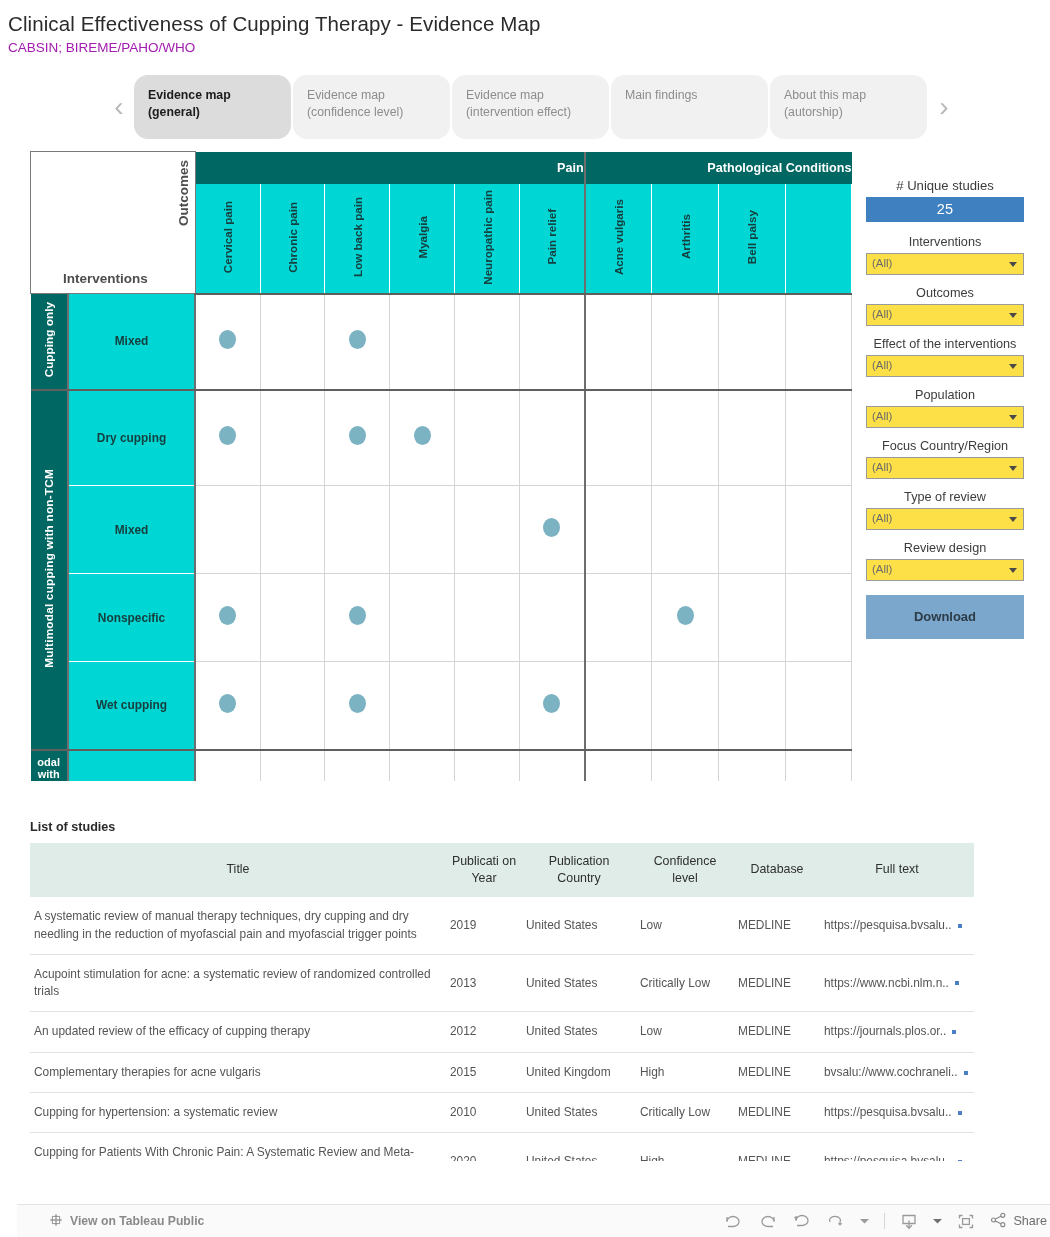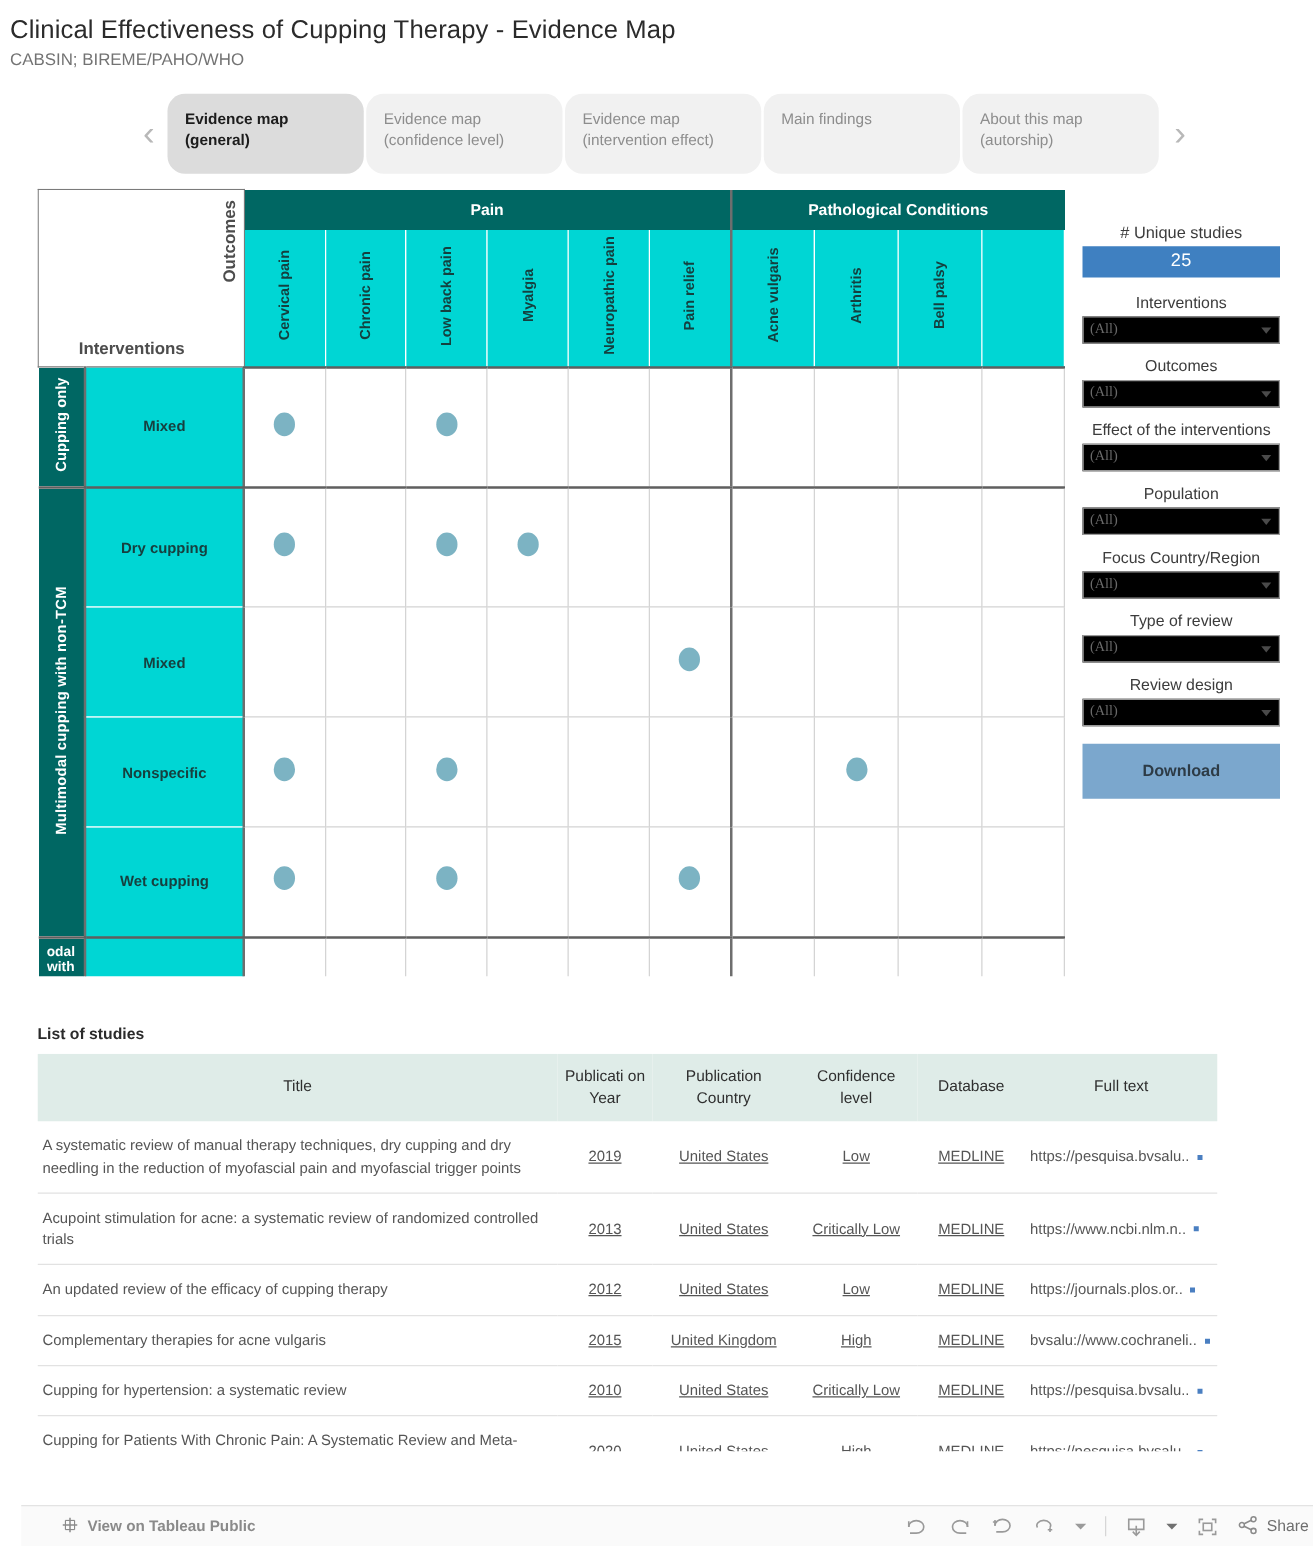--- a/index.html
+++ b/index.html
@@ -7,21 +7,21 @@
     width: 1050px; height: 1237px;
     background: #ffffff;
     font-family: "Liberation Sans", sans-serif;
     color: #333333;
     overflow: hidden;
   }
 
   
   #header { padding: 12px 0 0 8px; }
   #page-title { font-size: 20.5px; font-weight: 400; color: #2b2b2b; letter-spacing: .1px; }
-  #page-subtitle { font-size: 13.5px; font-weight: 400; color: #737373; margin-top: 4px; }
+  #page-subtitle { font-size: 13.5px; font-weight: 400; color: #a21caf; margin-top: 4px; }
 
   
   #tabstrip {
     display: flex; align-items: stretch;
     margin: 20px 0 0 104px; height: 64px;
   }
   .tab-arrow {
     width: 30px; display: flex; align-items: center; justify-content: center;
     color: #b8b8b8; font-size: 28px; font-weight: 300; line-height: 1;
     user-select: none;
@@ -46,21 +46,21 @@
     writing-mode: vertical-rl; transform: rotate(180deg);
     font-size: 13.5px; color: #4d4d4d;
   }
   .corner-interventions {
     position: absolute; left: 32px; bottom: 7px;
     font-size: 13.5px; color: #4d4d4d;
   }
 
   .grp-hdr {
     background: #006763; color: #ffffff; font-weight: 700; font-size: 12.6px;
-    height: 32px; text-align: center; padding-left: 5px; vertical-align: middle;
+    height: 32px; text-align: right; padding-left: 5px; vertical-align: middle;
     white-space: nowrap;
   }
   .grp-hdr.with-left-sep { border-left: 2px solid #6e6e6e; }
 
   .col-hdr {
     background: #00d6d4; color: #14403f; font-weight: 700; font-size: 11.6px;
     height: 110px; vertical-align: middle; text-align: center;
     border-right: 1px solid #ffffff; border-bottom: 2px solid #5f5f5f;
   }
   .col-hdr.sep { border-left: 2px solid #6e6e6e; }
@@ -97,22 +97,22 @@
   
   #filters { position: absolute; left: 866px; top: 178px; width: 158px; }
   .filter-title { text-align: center; font-size: 12.7px; color: #3c3c3c; margin-bottom: 4px; }
   .filter-title.big { font-size: 13.1px; }
   .kpi-box {
     background: #3f80c1; color: #ffffff; text-align: center;
     font-size: 14.5px; padding: 4px 0 5px; margin-bottom: 13px; letter-spacing: .3px;
   }
   .filter-block { margin-bottom: 11px; }
   .filter-select {
-    position: relative; border: 1px solid #9a9a9a; background: #000000;
-    height: 22px; padding: 3px 26px 0 5px; font-size: 11.4px; color: #6a6a6a; font-family: Liberation Serif, serif;
+    position: relative; border: 1px solid #9a9a9a; background: #fde047;
+    height: 22px; padding: 3px 26px 0 5px; font-size: 11.4px; color: #6a6a6a;
   }
   .filter-select .caret {
     position: absolute; right: 6px; top: 8px;
     width: 0; height: 0; border-left: 4px solid transparent;
     border-right: 4px solid transparent; border-top: 5px solid #4a4a4a;
   }
   #download-btn {
     margin-top: 14px; background: #7ba7cd; color: #2d3b46;
     text-align: center; font-weight: 700; font-size: 13px;
     padding: 14px 16px 15px; cursor: pointer;
@@ -125,21 +125,21 @@
   table.studies { border-collapse: collapse; width: 944px; table-layout: fixed; }
   table.studies th {
     background: #dfece8; font-weight: 400; font-size: 12.4px; color: #2f2f2f;
     padding: 10px 4px 11px; vertical-align: middle; line-height: 1.35;
   }
   table.studies td {
     font-size: 11.9px; color: #555555; padding: 11px 4px; line-height: 1.45;
     border-bottom: 1px solid #e2e2e2; vertical-align: middle;
   }
   td.c-title { text-align: left; padding-left: 6px; color: #3d3d3d; }
-  td.c-mid { text-align: center; text-decoration: underline; }
+  td.c-mid { text-align: left; }
   td.c-link { text-align: left; color: #8e8e8e; white-space: nowrap; overflow: hidden; padding-left: 10px; }
   .link-marker { display: inline-block; width: 4px; height: 4px; background: #4a7fc1; margin-left: 6px; vertical-align: middle; }
   .col-title { width: 416px; }
   .col-year { width: 76px; }
   .col-country { width: 114px; }
   .col-conf { width: 98px; }
   .col-db { width: 86px; }
   .col-full { width: 154px; }
 
   

